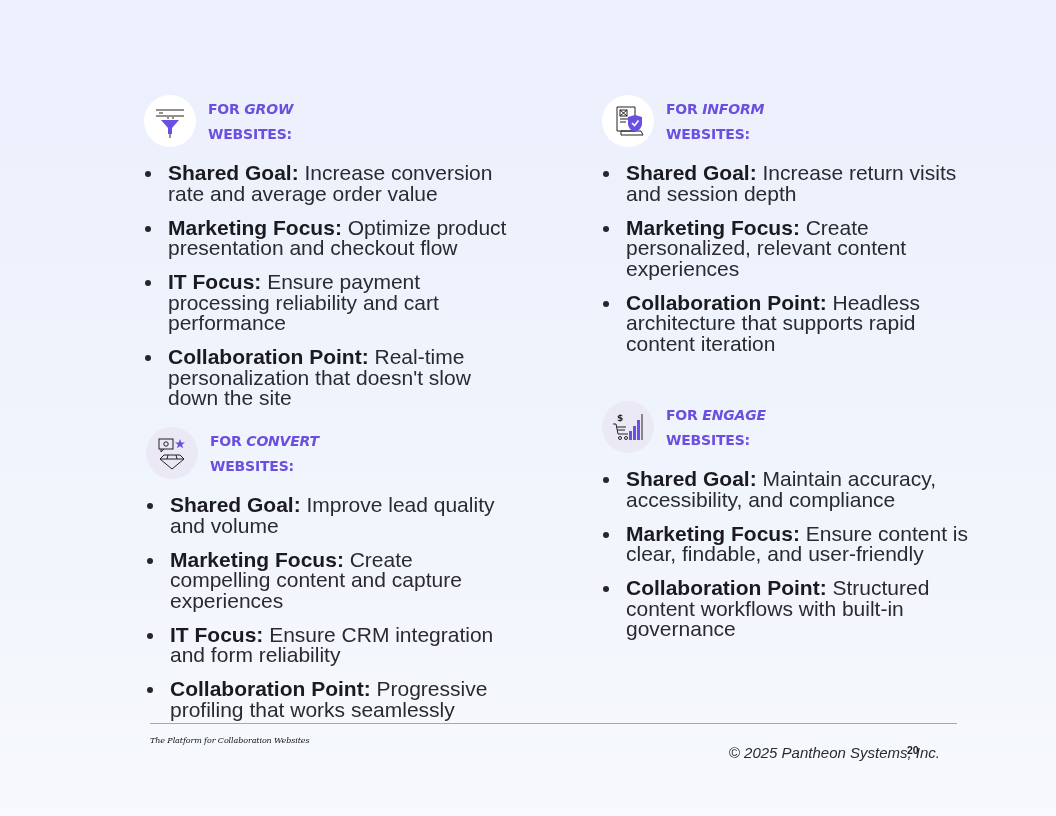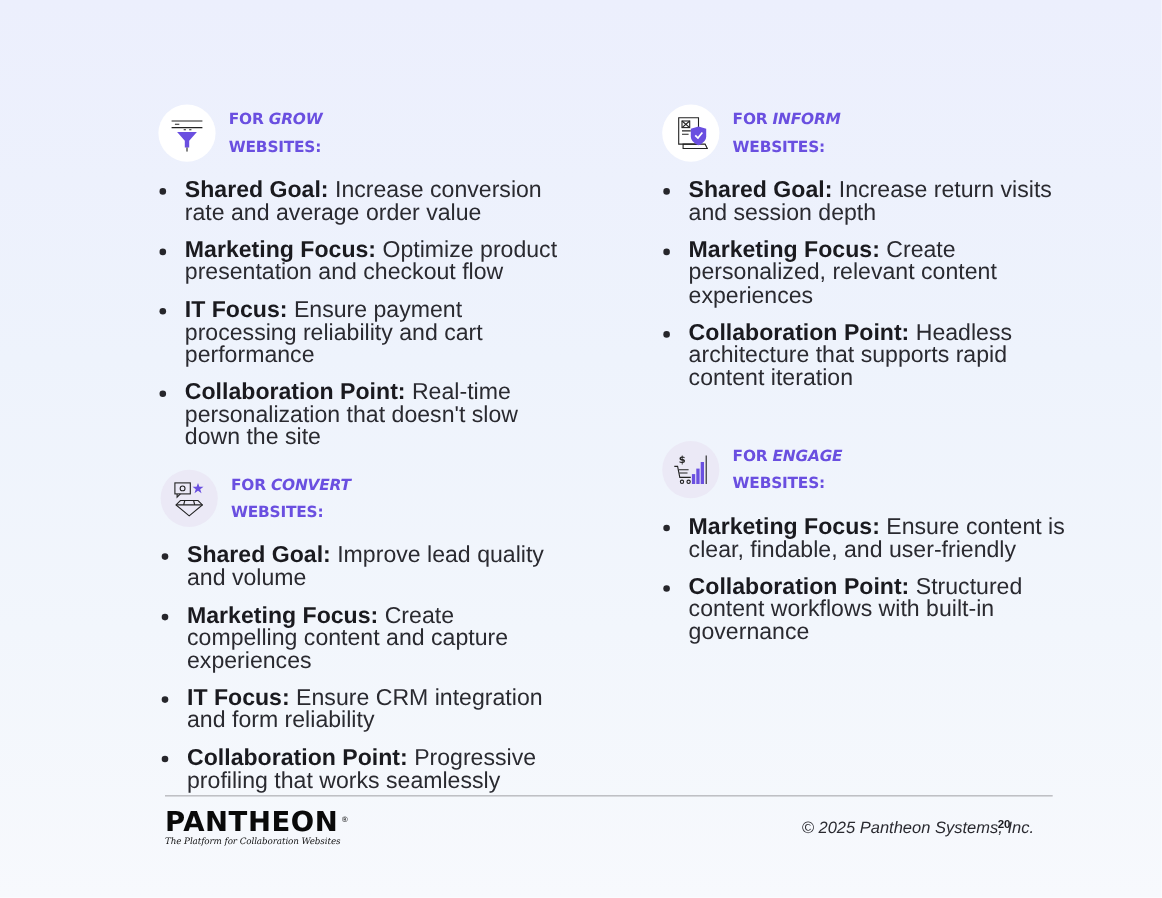--- a/index.html
+++ b/index.html
@@ -150,26 +150,24 @@
         <rect x="26" y="10" width="3" height="20" fill="#6a4fe0"></rect>
         <line x1="31" y1="4" x2="31" y2="30" stroke="#222" stroke-width="1"></line>
       </svg>
     </div>
     <div class="title">
       <span>FOR </span><span class="it">ENGAGE</span><br>
       <span>WEBSITES:</span>
     </div>
   </div>
   <ul>
+    <li><b>Shared Goal</b><b>: </b><span>Maintain accuracy, accessibility, and compliance</span></li>
     <li><b>Marketing Focus</b><b>: </b><span>Ensure content is clear, findable, and user-friendly</span></li>
     <li><b>Collaboration Point</b><b>: </b><span>Structured content workflows with built-in governance</span></li>
   </ul>
 </div>
 
 <div class="divider"></div>
 <div class="logo">
-  <div class="logo-word">
-    <span>PANTHEON</span><span class="logo-tm">®</span>
-  </div>
   <div class="logo-tag">The Platform for Collaboration Websites</div>
 </div>
 <div class="copyright">© 2025 Pantheon Systems, Inc.</div>
 <div class="page-num">20</div>
 
 </body></html>

